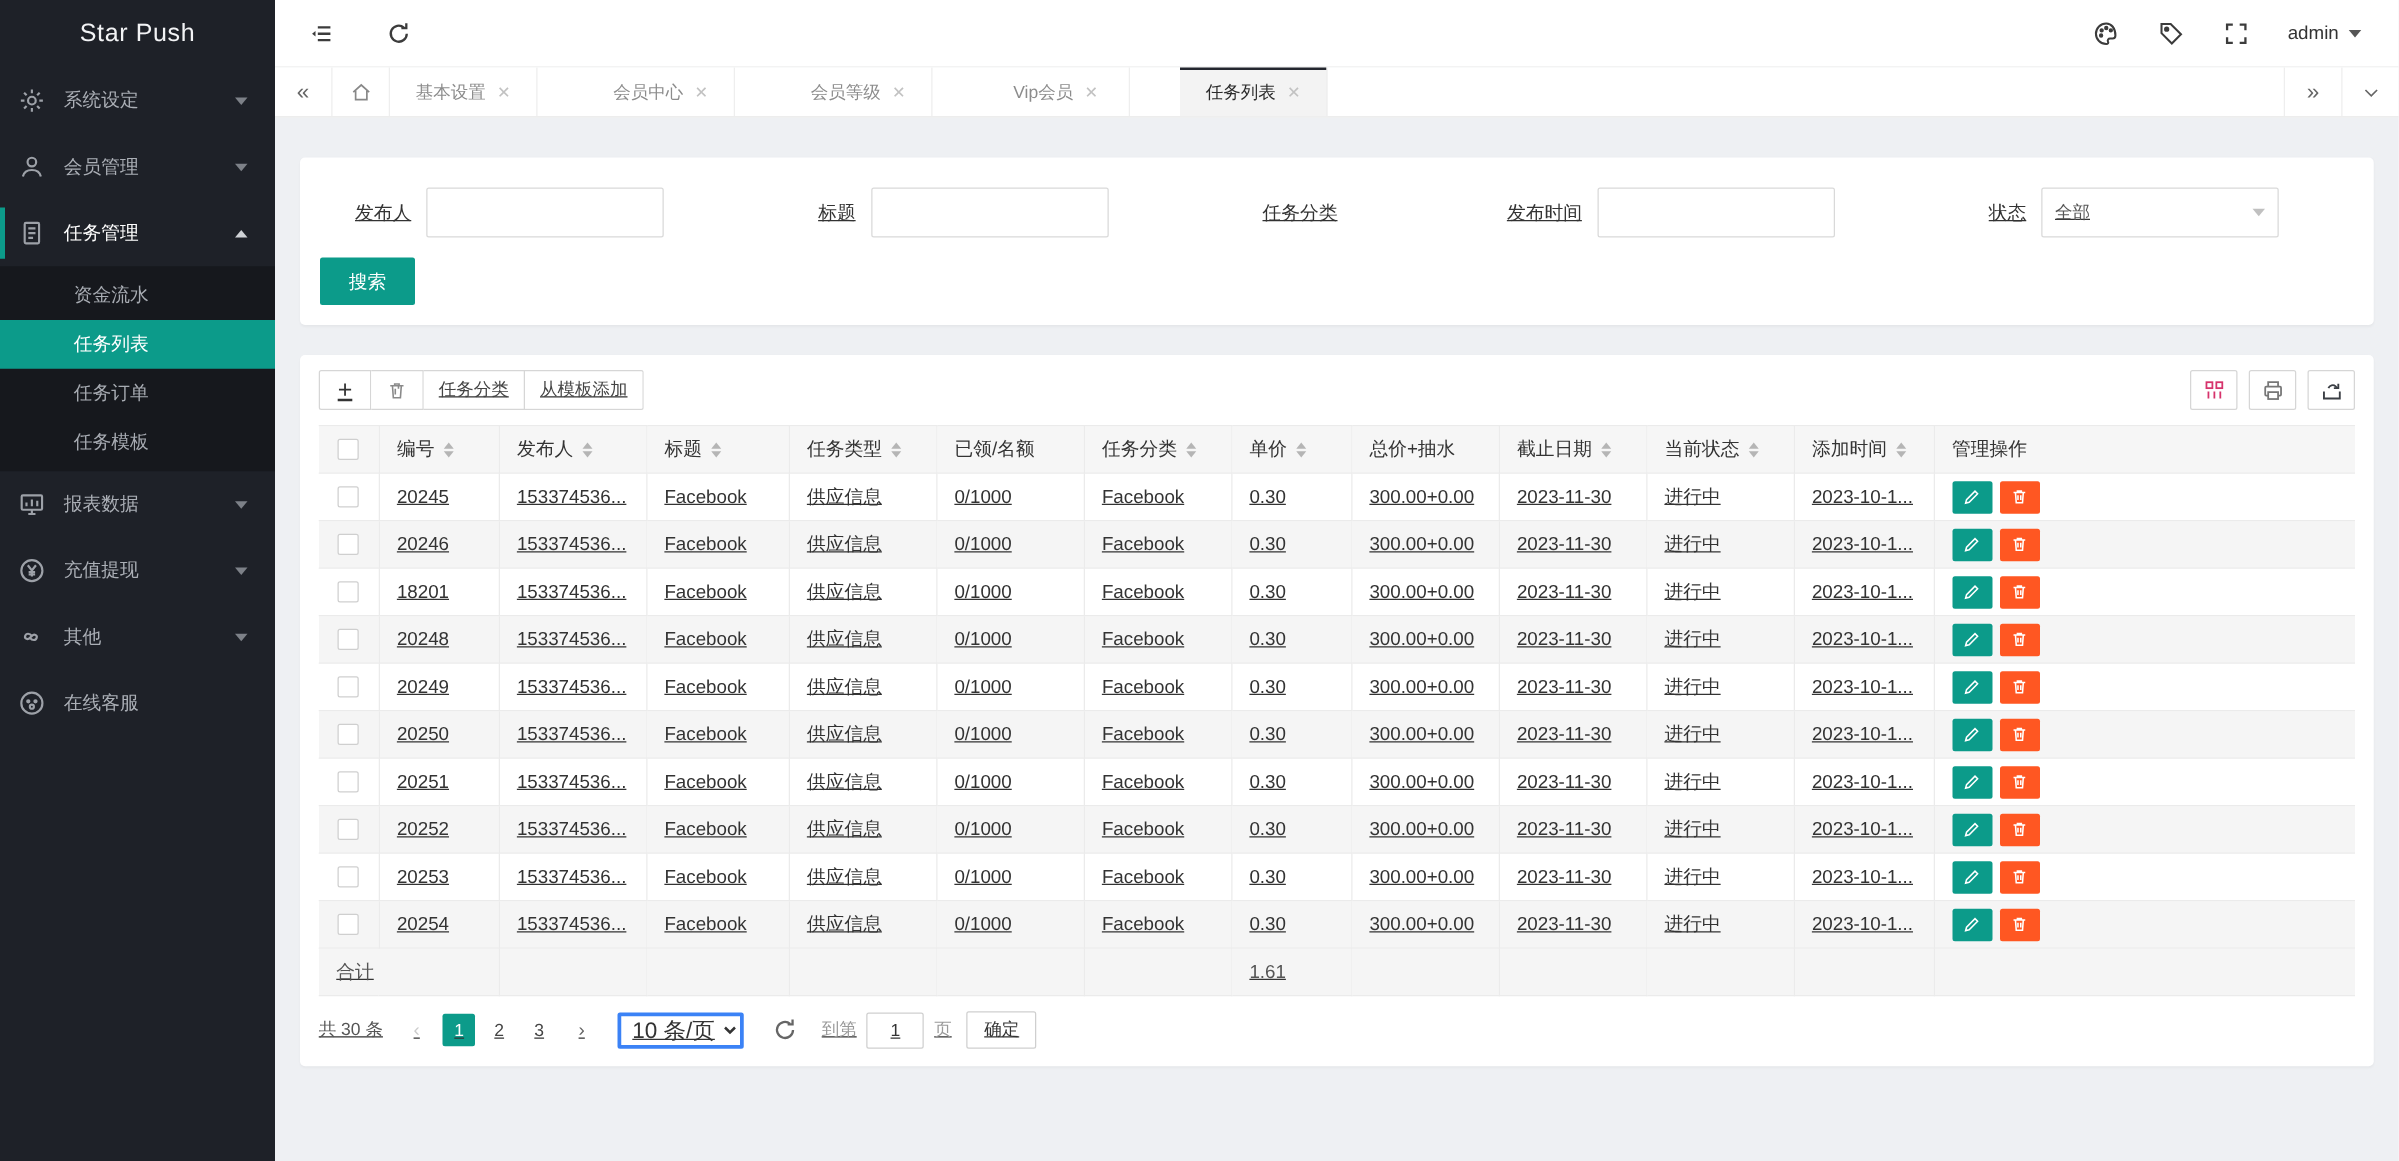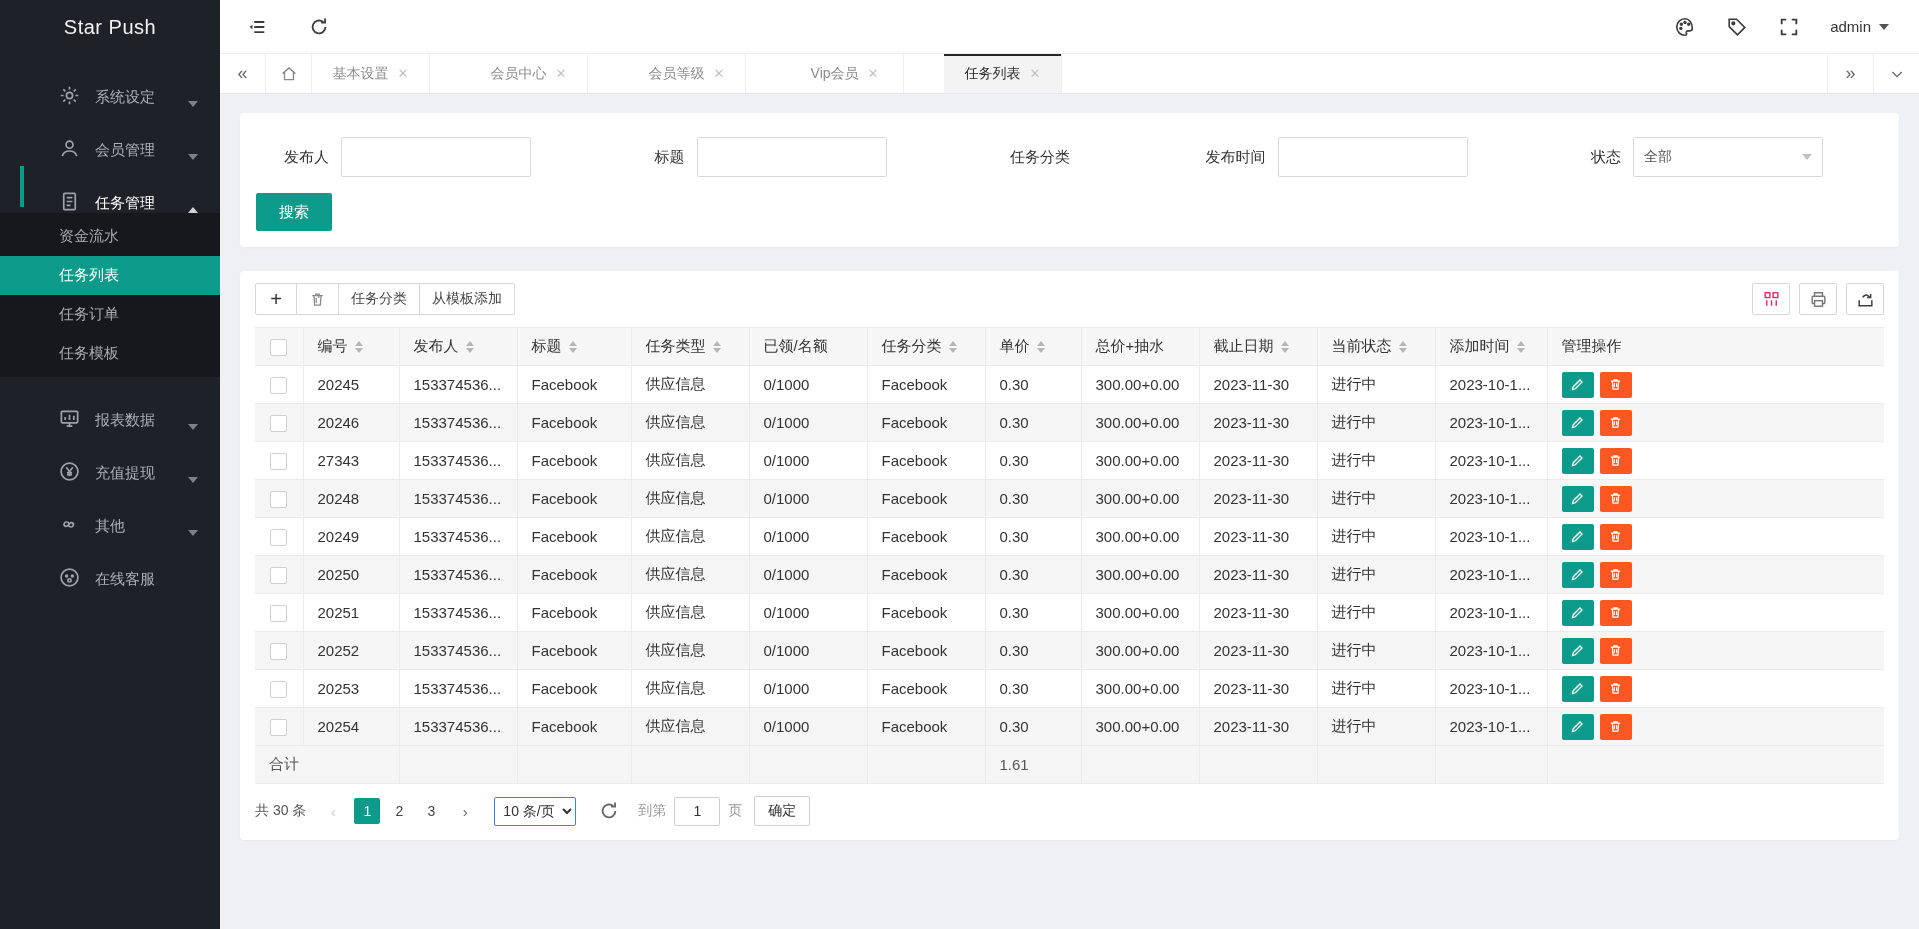--- a/index.html
+++ b/index.html
@@ -3,21 +3,21 @@
 <meta charset="utf-8">
 <style>
   * { margin:0; padding:0; box-sizing:border-box; }
   html,body { width:1919px; height:929px; overflow:hidden; }
   body { font-family:"Liberation Sans","DejaVu Sans",sans-serif; font-size:15px; color:#333; display:flex; background:#eef0f3; }
   svg { display:block; }
 
   
   .sidebar { width:220px; min-width:220px; height:100%; background:#1e2128; color:#abafb6; overflow:hidden; }
   .side-title { height:54px; display:flex; align-items:center; justify-content:center; color:#f2f3f5; font-size:20px; letter-spacing:.5px; }
-  .side-item { height:53px; display:flex; align-items:flex-end; padding:0 22px 0 38px; cursor:pointer; position:relative;margin-left:20px; }
+  .side-item { height:53px; display:flex; align-items:center; padding:0 22px 0 14px; cursor:pointer; position:relative; }
   .side-item .mi { width:23px; height:23px; margin-right:0; color:#9da1a8; }
   .side-item .lbl { margin-left:0; flex:1; font-size:15px; }
   .side-item.has-icon .lbl { margin-left:0; }
   .side-item .ico-box { width:23px; display:flex; justify-content:center; margin-right:14px; }
   .side-item .caret { width:0; height:0; border-left:5px solid transparent; border-right:5px solid transparent; }
   .caret.down { border-top:6px solid #7d8188; }
   .caret.up { border-bottom:6px solid #cfd2d6; }
   .side-item.parent-active { color:#fff; }
   .side-item.parent-active::before { content:""; position:absolute; left:0; top:6px; bottom:6px; width:4px; background:#0c9b8a; }
   .side-sub-block { background:#16181d; padding:4px 0; }
@@ -40,21 +40,21 @@
   .tab-ctrl { width:46px; display:flex; align-items:center; justify-content:center; color:#666; font-size:18px; border-right:1px solid #eee; cursor:pointer; }
   .tab-ctrl.right { border-right:none; border-left:1px solid #eee; }
   .tab-home { width:46px; display:flex; align-items:center; justify-content:center; border-right:1px solid #eee; color:#888; cursor:pointer; }
   .tabs-scroll { display:flex;gap:40px; }
   .tab { width:118px; display:flex; align-items:center; justify-content:center; gap:9px; font-size:14px; color:#8c8c8c; border-right:1px solid #eee; cursor:pointer; position:relative; }
   .tab .x { font-size:13px; color:#c2c2c2; }
   .tab.active { background:#f3f3f3; color:#2b2b2b; }
   .tab.active::before { content:""; position:absolute; top:0; left:0; right:0; height:2px; background:#23262e; }
   .tab-spacer { flex:1; }
 
-  .content { flex:1; padding:19px 20px; overflow:hidden; }
+  .content { flex:1; padding:32px 20px; overflow:hidden;text-decoration:underline; }
   .card { background:#fff; border-radius:4px; box-shadow:0 1px 2px rgba(0,0,0,.04); }
 
   
   .search-card { padding:24px 16px 16px 16px; }
   .fields-row { display:flex; align-items:center; justify-content:space-between; padding:0 60px 0 28px; }
   .fgroup { display:flex; align-items:center; }
   .fgroup .flabel { font-size:15px; color:#333; margin-right:12px; white-space:nowrap; }
   .fctrl { width:190px; height:40px; border:1px solid #d9d9d9; border-radius:2px; background:#fff; }
   input.fctrl { padding:0 10px; font-size:14px; color:#333; outline:none; font-family:inherit; }
   .fselect { display:flex; align-items:center; padding:0 10px; cursor:pointer; }
@@ -93,21 +93,21 @@
   .act-del { background:#ff5722; }
   .grid tr.summary td { background:#f5f5f5; color:#555; }
 
   
   .pager { display:flex; align-items:center; margin-top:12px; gap:8px; font-size:14px; color:#555; }
   .pg-total { margin-right:6px; color:#555; }
   .pg-arrow { width:26px; height:26px; display:flex; align-items:center; justify-content:center; font-size:15px; color:#666; cursor:pointer; }
   .pg-arrow.disabled { color:#ccc; cursor:default; }
   .pg-num { min-width:26px; height:26px; display:flex; align-items:center; justify-content:center; border-radius:2px; color:#444; cursor:pointer; }
   .pg-num.active { background:#0c9b8a; color:#fff; }
-  select.pg-size { height:29px; border:1px solid #3b82f6; border-radius:2px; font-size:14px; color:#333; padding:0 4px; background:#fff; font-family:inherit; outline:none; margin-left:8px; }
+  select.pg-size { height:29px; border:3px solid #3b82f6; border-radius:2px; font-size:18px; color:#333; padding:0 4px; background:#fff; font-family:inherit; outline:none; margin-left:8px;text-align:center; }
   .pg-refresh { width:22px; height:22px; color:#666; margin-left:14px; cursor:pointer; }
   .pg-goto { color:#9a9a9a; margin-left:10px; }
   .pg-input { width:46px; height:29px; border:1px solid #cfcfcf; border-radius:2px; text-align:center; font-size:14px; color:#333; outline:none; font-family:inherit; }
   .pg-word { color:#9a9a9a; }
   .pg-confirm { height:30px; padding:0 13px; background:#fff; border:1px solid #cfcfcf; border-radius:2px; font-size:14px; color:#333; cursor:pointer; font-family:inherit; margin-left:4px; }
 </style>
 </head>
 <body>
 
 <aside class="sidebar">
@@ -499,21 +499,21 @@
                     <path d="M4 20l1.2-4.5L16 4.7l3.3 3.3L8.5 18.8 4 20z"></path>
                   </svg>
                 </button><button class="act-btn act-del">
                   <svg width="15" height="15" viewBox="0 0 24 24" fill="none" stroke="#fff" stroke-width="2">
                     <path d="M4.5 6.5h15M9.5 6V4.5h5V6M7 6.5l1 13h8l1-13M10.2 10v6M13.8 10v6"></path>
                   </svg>
                 </button></td>
             </tr>
             <tr>
               <td class="cbc"><span class="cb"></span></td>
-              <td>27343</td>
+              <td>18201</td>
               <td>153374536...</td>
               <td>Facebook</td>
               <td>供应信息</td>
               <td>0/1000</td>
               <td>Facebook</td>
               <td>0.30</td>
               <td>300.00+0.00</td>
               <td>2023-11-30</td>
               <td>进行中</td>
               <td>2023-10-1...</td>

